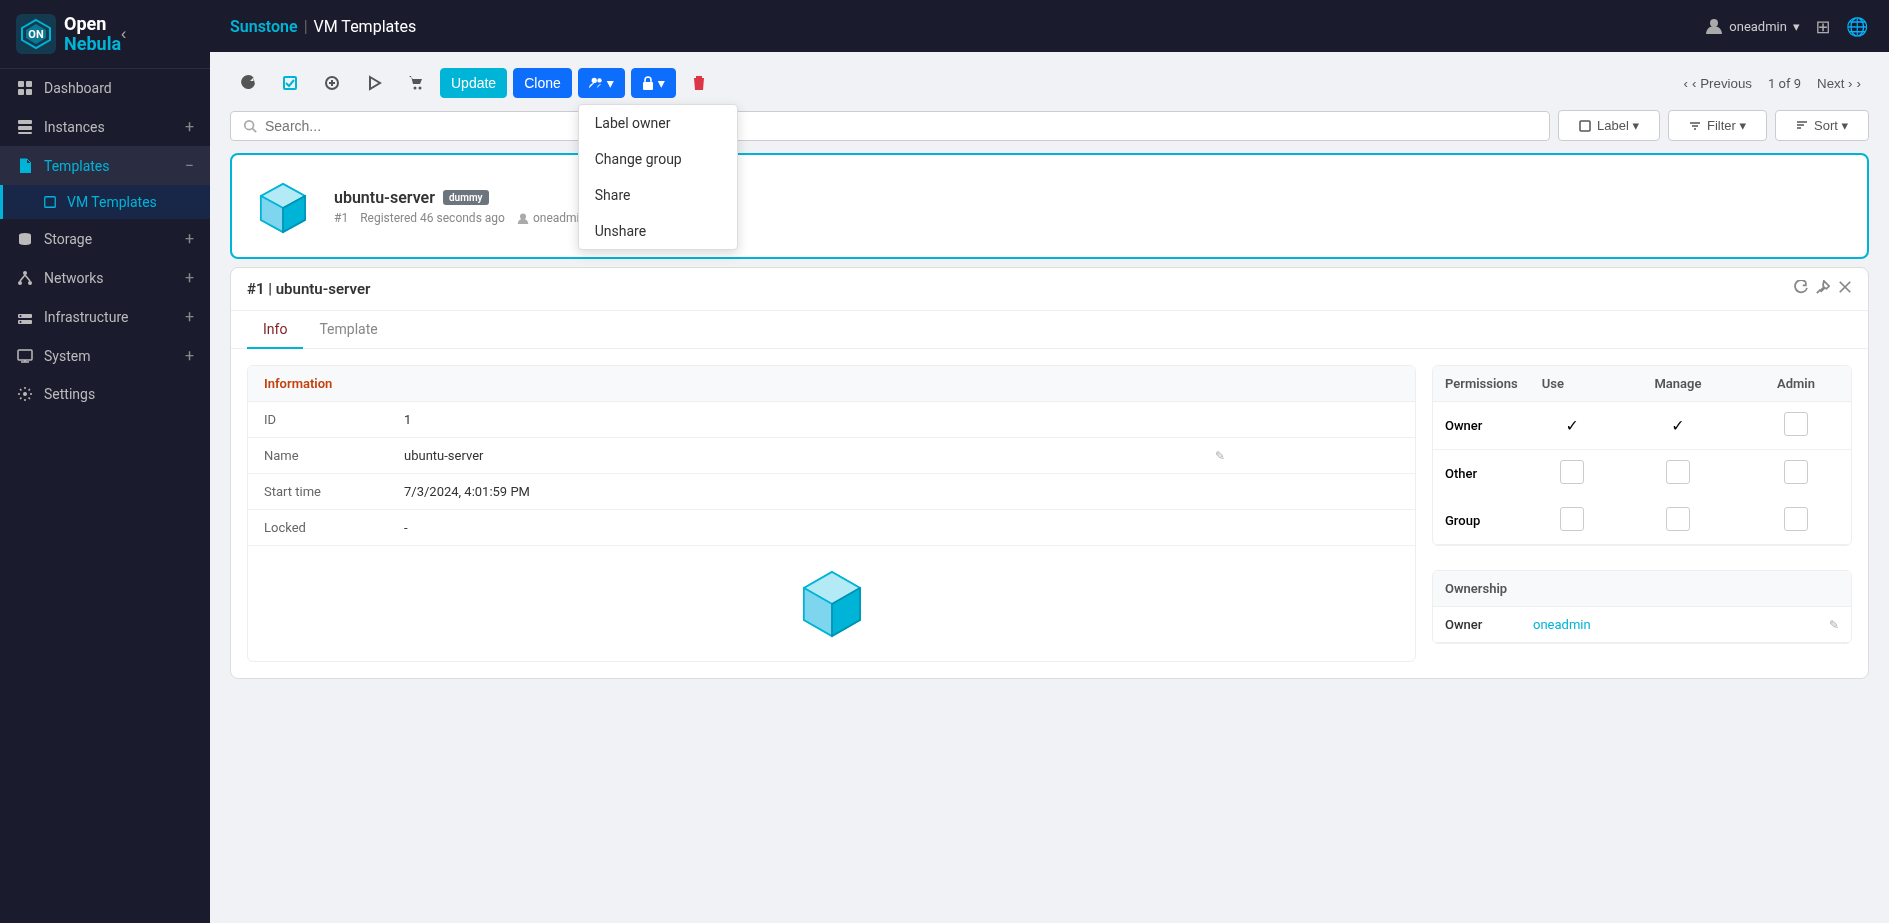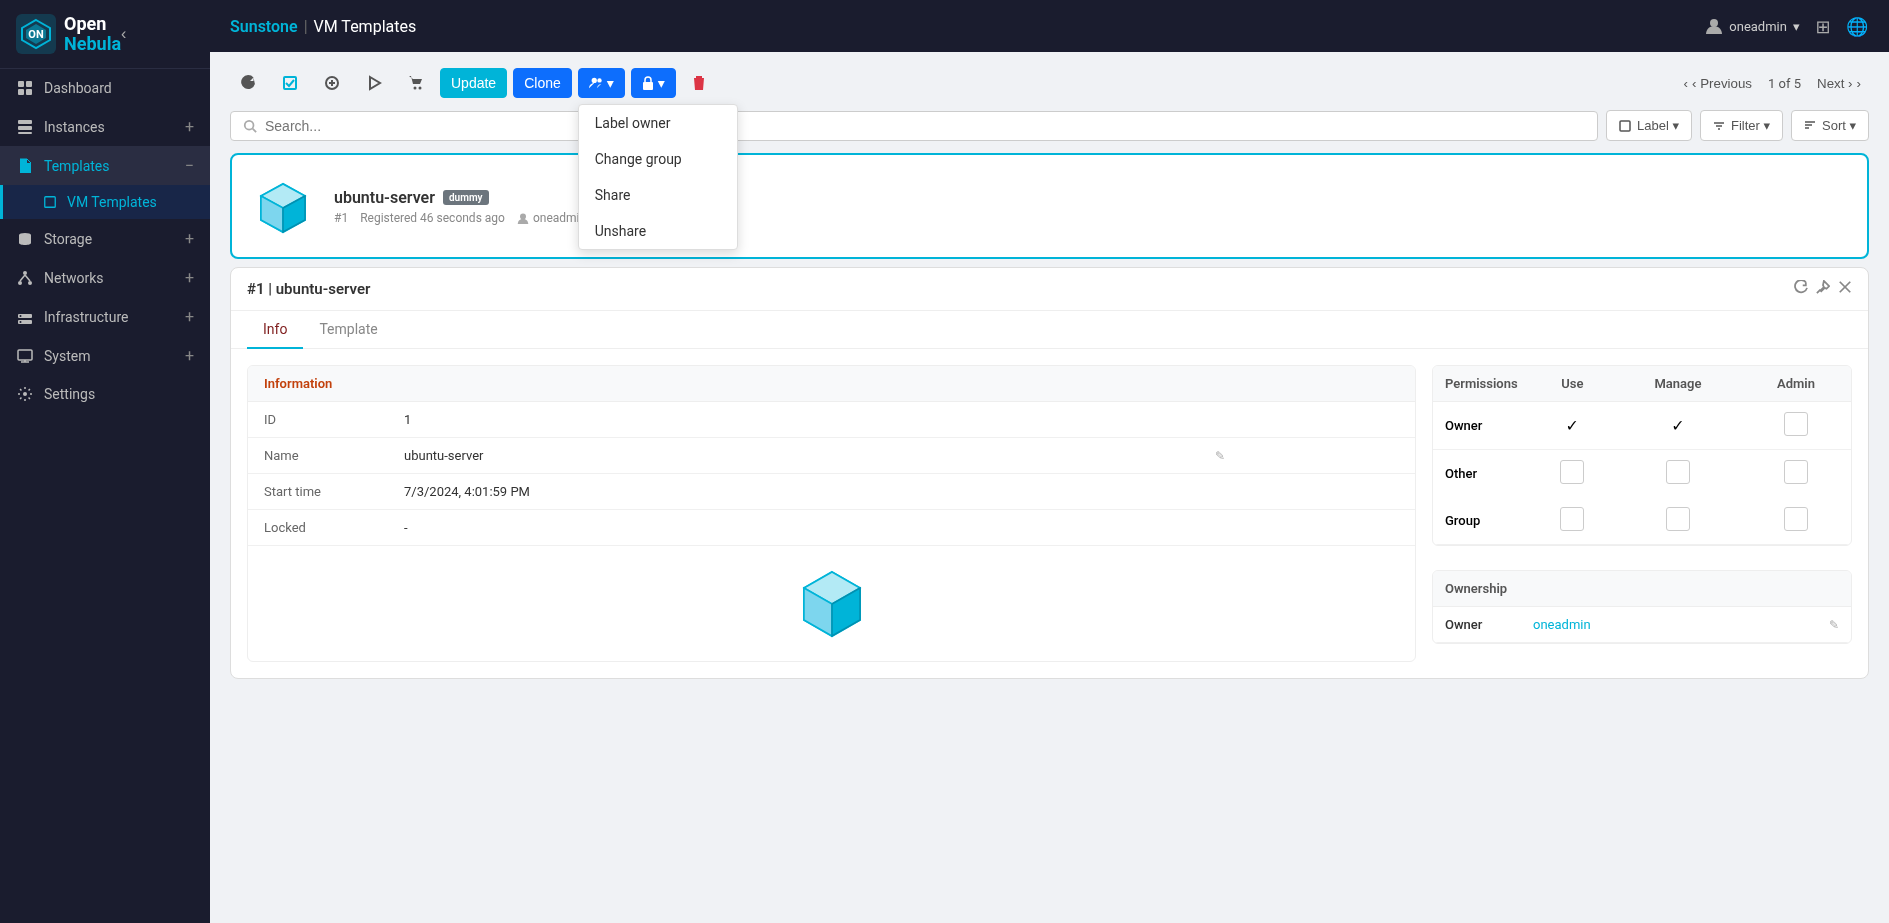--- a/index.html
+++ b/index.html
@@ -43,21 +43,21 @@
     .toolbar-btn.danger { color: #dc3545; border-color: #ddd; }
     .toolbar-btn.icon-only { border: none; background: none; }
     .toolbar-spacer { flex: 1; }
     .pagination { display: flex; align-items: center; gap: 8px; color: #555; font-size: 13px; }
     .pagination-btn { background: none; border: none; cursor: pointer; color: #555; padding: 4px 8px; display: flex; align-items: center; gap: 4px; }
 
     
     .search-filter-bar { display: flex; align-items: center; gap: 8px; margin-bottom: 12px; }
     .search-box { flex: 1; display: flex; align-items: center; border: 1px solid #ccc; border-radius: 4px; background: white; padding: 6px 12px; gap: 8px; }
     .search-box input { border: none; outline: none; flex: 1; font-size: 14px; color: #333; background: transparent; }
-    .filter-btn { background: white; border: 1px solid #ccc; border-radius: 4px; padding: 7px 12px; cursor: pointer; display: flex; align-items: center; gap: 6px; color: #555; font-size: 13px; }
+    .filter-btn { background: white; border: 1px solid #ccc; border-radius: 4px; padding: 7px 20px; cursor: pointer; display: flex; align-items: center; gap: 6px; color: #555; font-size: 13px; }
 
     
     .template-card { background: white; border: 2px solid #00b4d8; border-radius: 8px; padding: 16px; display: flex; align-items: center; gap: 16px; margin-bottom: 8px; cursor: pointer; }
     .template-icon { width: 70px; height: 70px; display: flex; align-items: center; justify-content: center; }
     .template-info { flex: 1; }
     .template-name { font-size: 16px; font-weight: 600; color: #333; display: flex; align-items: center; gap: 8px; }
     .badge { background: #6c757d; color: white; font-size: 10px; padding: 2px 6px; border-radius: 3px; }
     .template-meta { font-size: 12px; color: #888; margin-top: 4px; display: flex; align-items: center; gap: 12px; }
     .template-meta span { display: flex; align-items: center; gap: 4px; }
 
@@ -296,21 +296,21 @@
         <svg width="14" height="16" viewBox="0 0 14 16" fill="currentColor">
             <path d="M1 3h12M4 3V1h6v2M2 3l1 12h8l1-12"></path>
           </svg>
       </button>
       <div class="toolbar-spacer"></div>
       <div class="pagination">
         <button class="pagination-btn">
           <span>‹</span>
           <span>‹ Previous</span>
         </button>
-        <span>1 of 5</span>
+        <span>1 of 9</span>
         <button class="pagination-btn">
           <span>Next ›</span>
           <span>›</span>
         </button>
       </div>
     </div>
 
     <div class="search-filter-bar">
       <div class="search-box">
         <svg width="14" height="14" viewBox="0 0 16 16" fill="#aaa">
@@ -448,21 +448,21 @@
             </svg>
           </div>
         </div>
 
         <div class="permissions-wrapper">
           <div style="border: 1px solid #eee; border-radius: 6px; overflow:hidden; margin-bottom: 12px;">
             <table style="width:100%; border-collapse:collapse;">
               <thead>
                 <tr>
                   <th style="background:#f8f9fa; padding:10px 12px; text-align:left; font-size:13px; font-weight:600; color:#555; border-bottom:1px solid #eee; width:80px;">Permissions</th>
-                  <th style="background:#f8f9fa; padding:10px 12px; text-align:center; font-size:13px; font-weight:600; color:#555; border-bottom:1px solid #eee;">Use</th>
+                  <th style="background:#f8f9fa; padding:10px 12px; text-align:left; font-size:13px; font-weight:600; color:#555; border-bottom:1px solid #eee;">Use</th>
                   <th style="background:#f8f9fa; padding:10px 12px; text-align:center; font-size:13px; font-weight:600; color:#555; border-bottom:1px solid #eee;">Manage</th>
                   <th style="background:#f8f9fa; padding:10px 12px; text-align:center; font-size:13px; font-weight:600; color:#555; border-bottom:1px solid #eee;">Admin</th>
                 </tr>
               </thead>
               <tbody>
                 <tr>
                   <td style="padding:10px 12px; font-size:13px; font-weight:500; border-bottom:1px solid #f0f0f0;">Owner</td>
                   <td style="padding:10px 12px; text-align:center; border-bottom:1px solid #f0f0f0;"><span style="font-size:16px;">✓</span></td>
                   <td style="padding:10px 12px; text-align:center; border-bottom:1px solid #f0f0f0;"><span style="font-size:16px;">✓</span></td>
                   <td style="padding:10px 12px; text-align:center; border-bottom:1px solid #f0f0f0;"><div class="checkbox-cell"></div></td>

